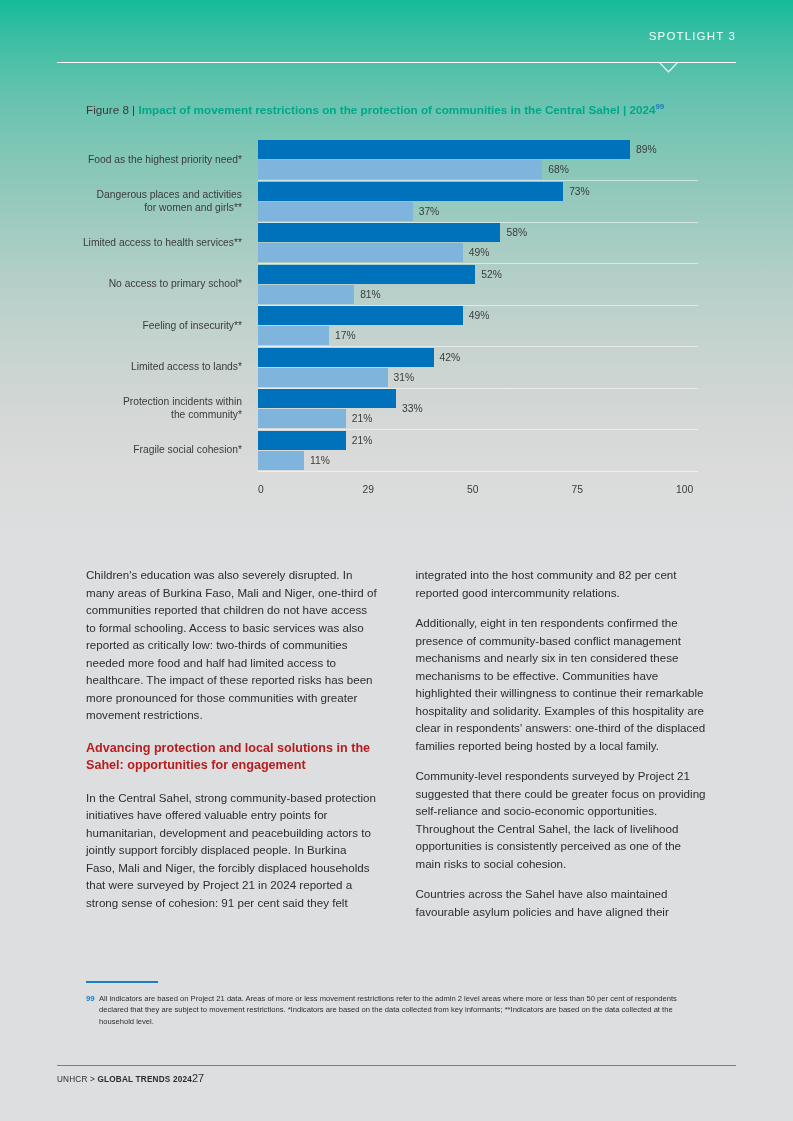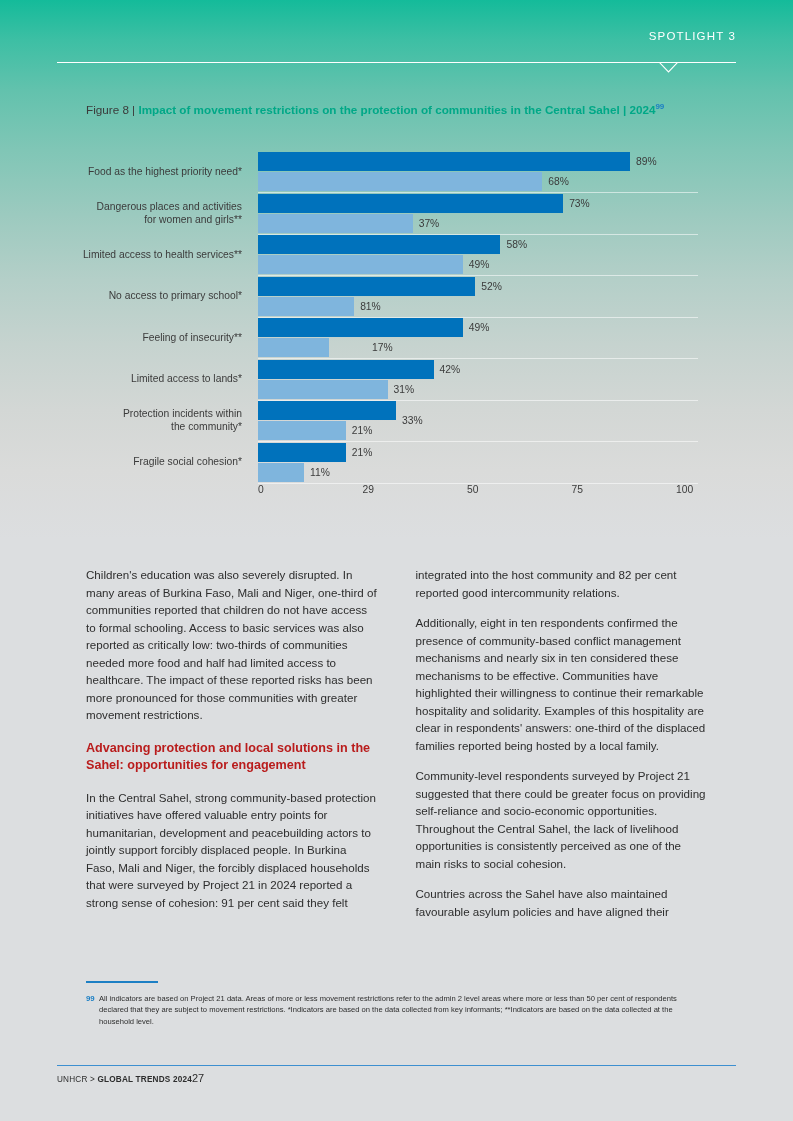--- a/index.html
+++ b/index.html
@@ -90,21 +90,21 @@
   #chart {
     position: absolute;
     left: 0;
     top: 136px;
     width: 793px;
     height: 400px;
   }
   .chart-plot {
     position: absolute;
     left: 258px;
-    top: 12px;
+    top: 0;
     width: 418px;   
     height: 340px;
   }
   .cat-group {
     position: absolute;
     left: 0;
     width: 418px;
   }
   .gridline {
     position: absolute;
@@ -290,21 +290,21 @@
           <div class="bar-value" style="top: 20px; left: 102.14px;">81%</div>
         </div>
         <div class="gridline" style="top: 168.5px;"></div>
         <div class="cat-label-wrap" style="position: absolute; left: -258px; top: 141px;">
           <div>No access to primary school*</div>
         </div>
         <div class="cat-group" style="top: 170px;">
           <div class="bar more" style="top: 0px; left: 0px; width: 204.82px;"></div>
           <div class="bar-value" style="top: 0px; left: 210.82px;">49%</div>
           <div class="bar less" style="top: 20px; left: 0px; width: 71.06px;"></div>
-          <div class="bar-value" style="top: 20px; left: 77.06px; margin-left: 37px;">17%</div>
+          <div class="bar-value" style="top: 20px; left: 77.06px;">17%</div>
         </div>
         <div class="gridline" style="top: 210px;"></div>
         <div class="cat-label-wrap" style="position: absolute; left: -258px; top: 182.5px;">
           <div>Feeling of insecurity**</div>
         </div>
         <div class="cat-group" style="top: 211.5px;">
           <div class="bar more" style="top: 0px; left: 0px; width: 175.56px;"></div>
           <div class="bar-value" style="top: 0px; left: 181.56px;">42%</div>
           <div class="bar less" style="top: 20px; left: 0px; width: 129.58px;"></div>
           <div class="bar-value" style="top: 20px; left: 135.58px;">31%</div>

